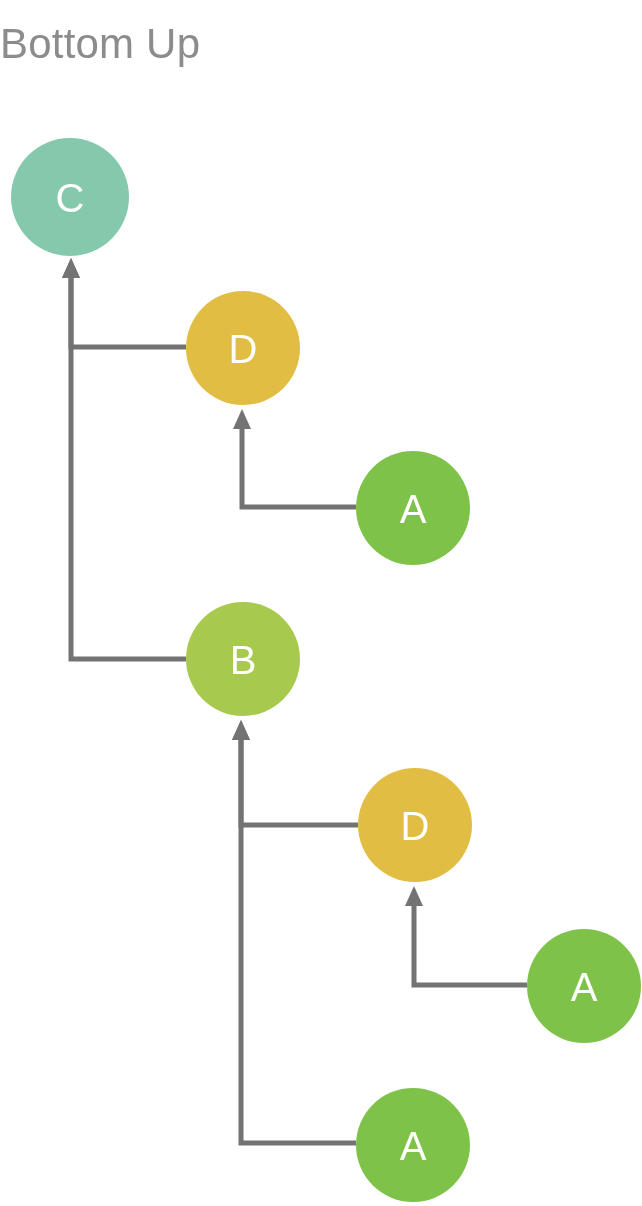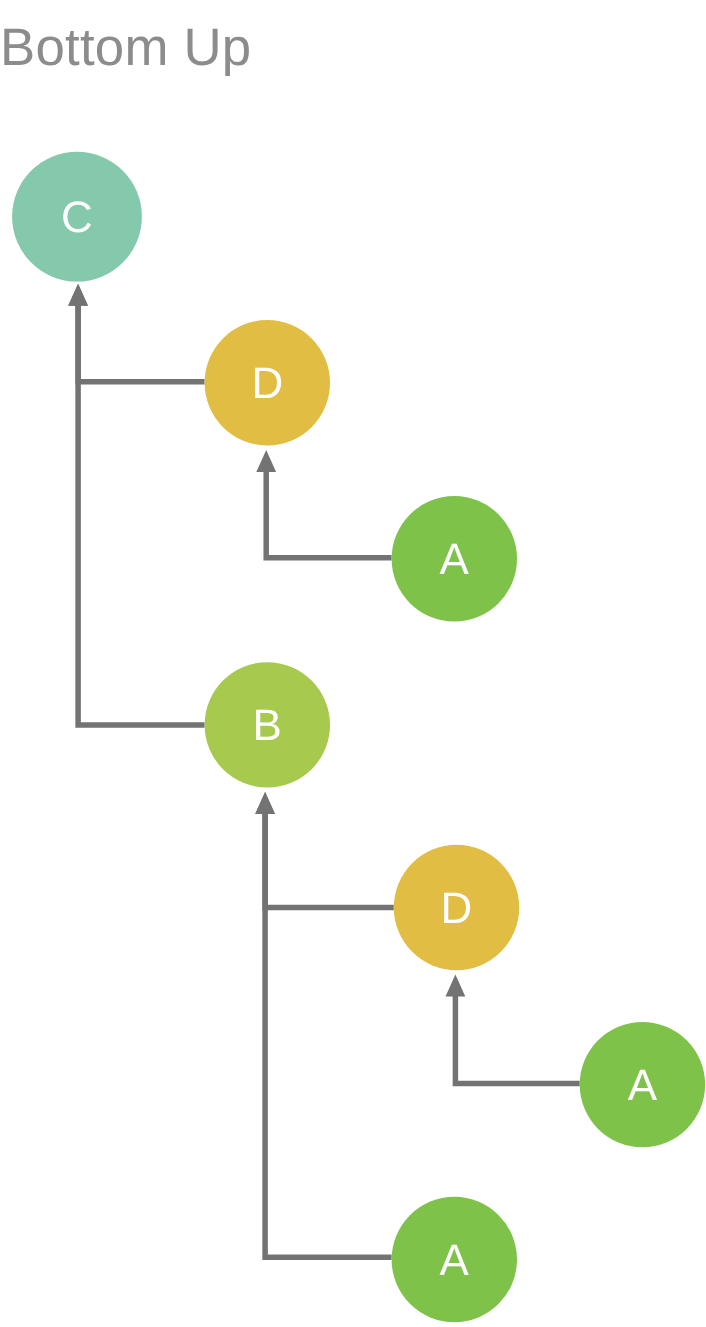--- a/index.html
+++ b/index.html
@@ -18,21 +18,21 @@
   #diagram-root {
     position: absolute;
     inset: 0;
     width: 642px;
     height: 1206px;
   }
   #diagram-title {
     position: absolute;
     left: 0px;
     top: 14px;
-    font-size: 48px;
+    font-size: 42px;
     font-weight: 400;
     color: #8c8c8c;
     letter-spacing: 0.2px;
     line-height: 60px;
     white-space: nowrap;
     user-select: none;
   }
   #graph-svg {
     position: absolute;
     left: 0;

